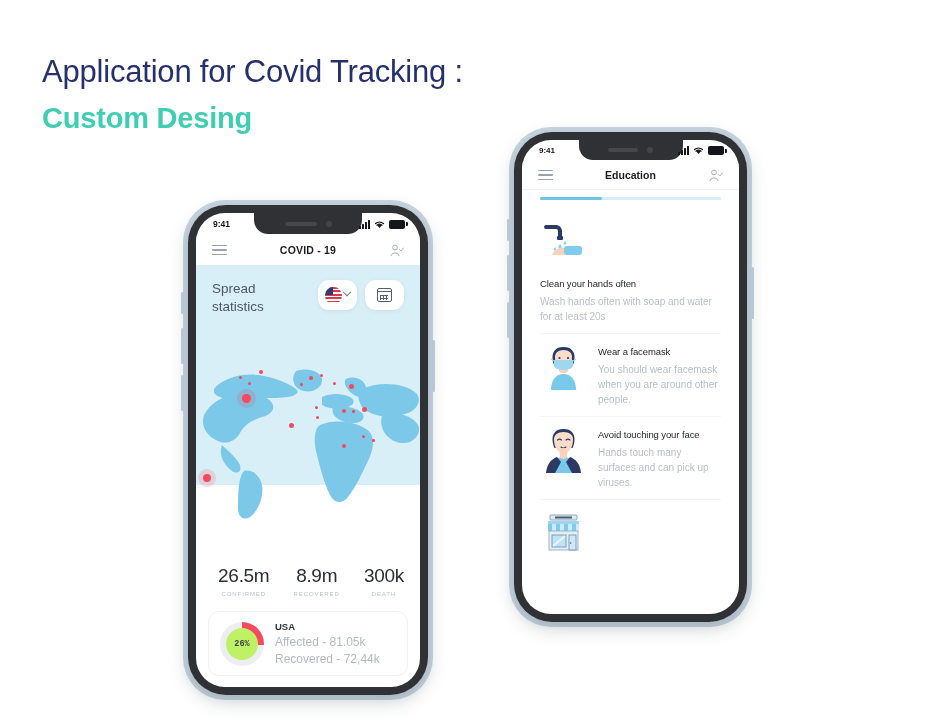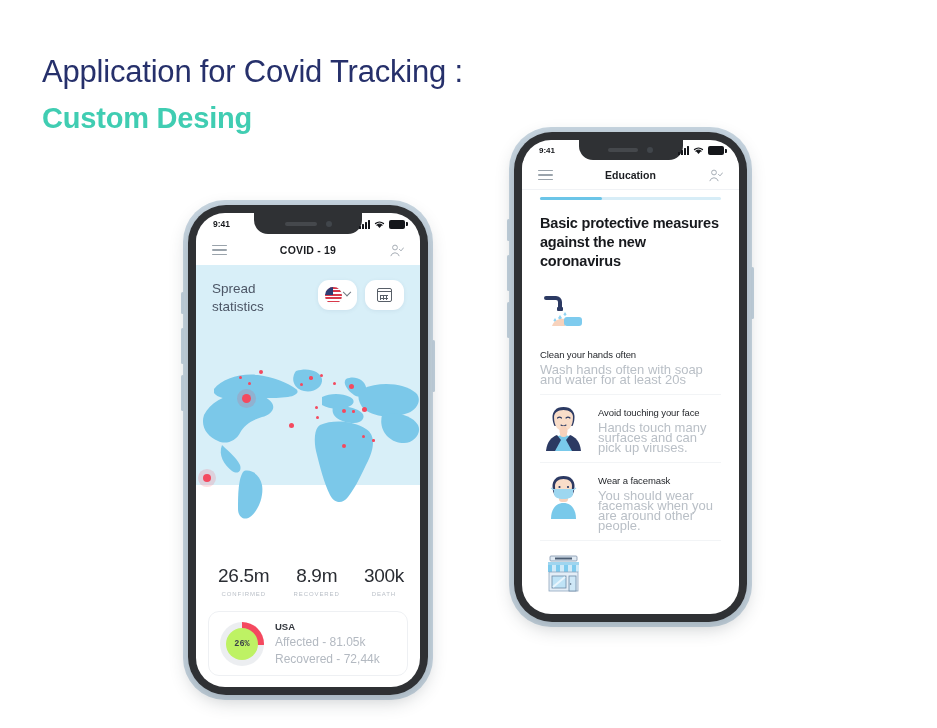--- a/index.html
+++ b/index.html
@@ -146,21 +146,21 @@
   .edu-head { padding: 14px 18px 0 18px; font-size: 14.5px; font-weight: 700;
      color: #17191d; line-height: 19px; letter-spacing: -.2px; }
   .edu-list { padding: 8px 18px 0 18px; }
   .edu-item { display: flex; gap: 11px; padding: 9px 0; align-items: flex-start; }
   .edu-item + .edu-item { border-top: 1px solid #f2f4f6; }
   .edu-item.nosep { border-top: none; flex-direction: column; }
   .edu-ico { width: 47px; height: 47px; flex: 0 0 47px; background: #fff; border-radius: 4px;
      position: relative; overflow: hidden; }
   .edu-txt { padding-top: 3px; }
   .edu-t { font-size: 9.5px; font-weight: 400; color: #1f2227; letter-spacing: -.1px; }
-  .edu-d { font-size: 13px; color: #b9bfc6; line-height: 10px; margin-top: 5px; }
+  .edu-d { font-size: 10px; color: #b9bfc6; line-height: 15px; margin-top: 5px; }
 </style>
 </head>
 <body>
 
 <div id="root">
 
   <div class="headline">
     <h1>Application for Covid Tracking :</h1>
     <h2>Custom Desing</h2>
   </div>
@@ -353,39 +353,57 @@
           <circle cx="8" cy="6" r="3.2" stroke="#a4abb3" stroke-width="1.3" fill="none"></circle>
           <path d="M2.5 17 a5.8 5.8 0 0 1 11 0" stroke="#a4abb3" stroke-width="1.3" fill="none" stroke-linecap="round"></path>
           <path d="M14 8.5 l2 2 l3.3 -4" stroke="#a4abb3" stroke-width="1.3" fill="none" stroke-linecap="round" stroke-linejoin="round"></path>
         </svg>
       </div>
 
       <div class="tabtrack">
         <div class="fill"></div>
       </div>
 
-      <div class="edu-head">Basic protective measures against the new coronavirus</div>
 
       <div class="edu-list">
 
         <div class="edu-item nosep">
           <div class="edu-ico">
             <svg viewBox="0 0 47 47" width="47" height="47">
               <path d="M6 10 h10 a4 4 0 0 1 4 4 v7" stroke="#2c3a63" stroke-width="4" fill="none" stroke-linecap="round"></path>
               <rect x="17" y="19" width="6" height="4" rx="1" fill="#2c3a63"></rect>
               <path d="M20 27 l2 3 l-2 2 l-2 -2 Z" fill="#8fd3f2"></path>
               <path d="M25 24 l1.6 2.4 l-1.6 1.6 l-1.6 -1.6 Z" fill="#8fd3f2"></path>
               <path d="M15 30 l1.6 2.4 l-1.6 1.6 l-1.6 -1.6 Z" fill="#8fd3f2"></path>
               <path d="M12 38 c2 -6 8 -8 13 -7 l0 7 Z" fill="#f7d2bc"></path>
               <rect x="24" y="29" width="18" height="9" rx="3" fill="#7ecbee"></rect>
             </svg>
           </div>
           <div class="edu-txt">
             <div class="edu-t">Clean your hands often</div>
             <div class="edu-d">Wash hands often with soap and water for at least 20s</div>
+          </div>
+        </div>
+
+        <div class="edu-item">
+          <div class="edu-ico">
+            <svg viewBox="0 0 47 47" width="47" height="47">
+              <path d="M23.5 4 c8 0 11 5 11 10 c0 4 -1 7 -2 9 h-18 c-1 -2 -2 -5 -2 -9 c0 -5 3 -10 11 -10 Z" fill="#2c3a63"></path>
+              <rect x="19" y="22" width="9" height="8" rx="3" fill="#f7d2bc"></rect>
+              <path d="M15 14 c0 -4 3 -7 8.5 -7 s8.5 3 8.5 7 c0 8 -3 12 -8.5 12 S15 22 15 14 Z" fill="#f9ddc9"></path>
+              <circle cx="19.5" cy="15" r="1.1" fill="#2c3a63"></circle>
+              <circle cx="28" cy="15" r="1.1" fill="#2c3a63"></circle>
+              <path d="M14 17 h19 v5 c0 3 -4 5 -9.5 5 S14 25 14 22 Z" fill="#9ed7f0"></path>
+              <path d="M14 18 l-3 -2 M33 18 l3 -2" stroke="#9ed7f0" stroke-width="1.2"></path>
+              <path d="M11 47 c0 -10 5 -16 12.5 -16 S36 37 36 47 Z" fill="#79c9ea"></path>
+            </svg>
+          </div>
+          <div class="edu-txt">
+            <div class="edu-t">Wear a facemask</div>
+            <div class="edu-d">You should wear facemask when you are around other people.</div>
           </div>
         </div>
 
         <div class="edu-item">
           <div class="edu-ico">
             <svg viewBox="0 0 47 47" width="47" height="47">
               <path d="M23.5 3 c8 0 11 5 11 10 c0 4 -1 7 -2 9 h-18 c-1 -2 -2 -5 -2 -9 c0 -5 3 -10 11 -10 Z" fill="#2c3a63"></path>
               <path d="M14 13 c0 -4 3.5 -7 9.5 -7 s9.5 3 9.5 7 c0 9 -4 14 -9.5 14 S14 22 14 13 Z" fill="#f9ddc9"></path>
               <path d="M17.5 14 q2 -1.6 4 0" stroke="#2c3a63" stroke-width="1.2" fill="none" stroke-linecap="round"></path>
               <path d="M26 14 q2 -1.6 4 0" stroke="#2c3a63" stroke-width="1.2" fill="none" stroke-linecap="round"></path>
@@ -393,39 +411,20 @@
               <path d="M10 47 c0 -10 6 -16 13.5 -16 S37 37 37 47 Z" fill="#79c9ea"></path>
               <path d="M6 47 c1 -10 6 -14 11 -16 l4 5 l-6 11 Z" fill="#2c3a63"></path>
               <path d="M41 47 c-1 -10 -6 -14 -11 -16 l-4 5 l6 11 Z" fill="#2c3a63"></path>
               <rect x="20" y="25" width="7" height="8" rx="3" fill="#f7d2bc"></rect>
               <ellipse cx="23.5" cy="27" rx="4" ry="5" fill="#f7d2bc"></ellipse>
             </svg>
           </div>
           <div class="edu-txt">
             <div class="edu-t">Avoid touching your face</div>
             <div class="edu-d">Hands touch many surfaces and can pick up viruses.</div>
-          </div>
-        </div>
-
-        <div class="edu-item">
-          <div class="edu-ico">
-            <svg viewBox="0 0 47 47" width="47" height="47">
-              <path d="M23.5 4 c8 0 11 5 11 10 c0 4 -1 7 -2 9 h-18 c-1 -2 -2 -5 -2 -9 c0 -5 3 -10 11 -10 Z" fill="#2c3a63"></path>
-              <rect x="19" y="22" width="9" height="8" rx="3" fill="#f7d2bc"></rect>
-              <path d="M15 14 c0 -4 3 -7 8.5 -7 s8.5 3 8.5 7 c0 8 -3 12 -8.5 12 S15 22 15 14 Z" fill="#f9ddc9"></path>
-              <circle cx="19.5" cy="15" r="1.1" fill="#2c3a63"></circle>
-              <circle cx="28" cy="15" r="1.1" fill="#2c3a63"></circle>
-              <path d="M14 17 h19 v5 c0 3 -4 5 -9.5 5 S14 25 14 22 Z" fill="#9ed7f0"></path>
-              <path d="M14 18 l-3 -2 M33 18 l3 -2" stroke="#9ed7f0" stroke-width="1.2"></path>
-              <path d="M11 47 c0 -10 5 -16 12.5 -16 S36 37 36 47 Z" fill="#79c9ea"></path>
-            </svg>
-          </div>
-          <div class="edu-txt">
-            <div class="edu-t">Wear a facemask</div>
-            <div class="edu-d">You should wear facemask when you are around other people.</div>
           </div>
         </div>
 
         <div class="edu-item">
           <div class="edu-ico">
             <svg viewBox="0 0 47 47" width="47" height="47">
               <rect x="10" y="6" width="27" height="5" rx="1" fill="#dfe9f2" stroke="#7f93ab" stroke-width="0.8"></rect>
               <rect x="15" y="7.5" width="17" height="2" fill="#4b5d73"></rect>
               <rect x="8" y="12" width="31" height="3" fill="#9fd5ef"></rect>
               <path d="M8 15 h31 v7 h-31 Z" fill="#cfeaf8"></path>

